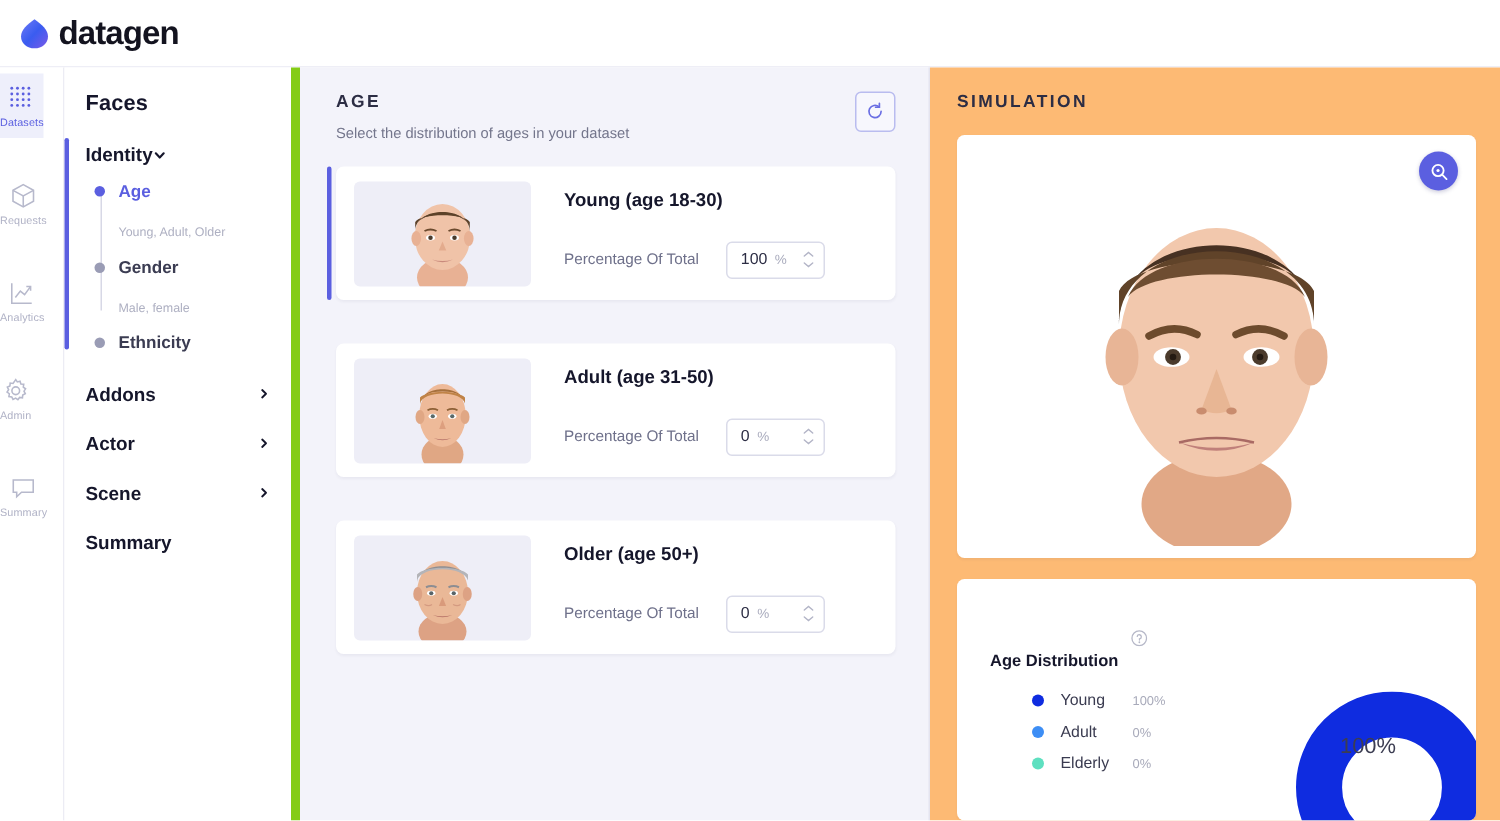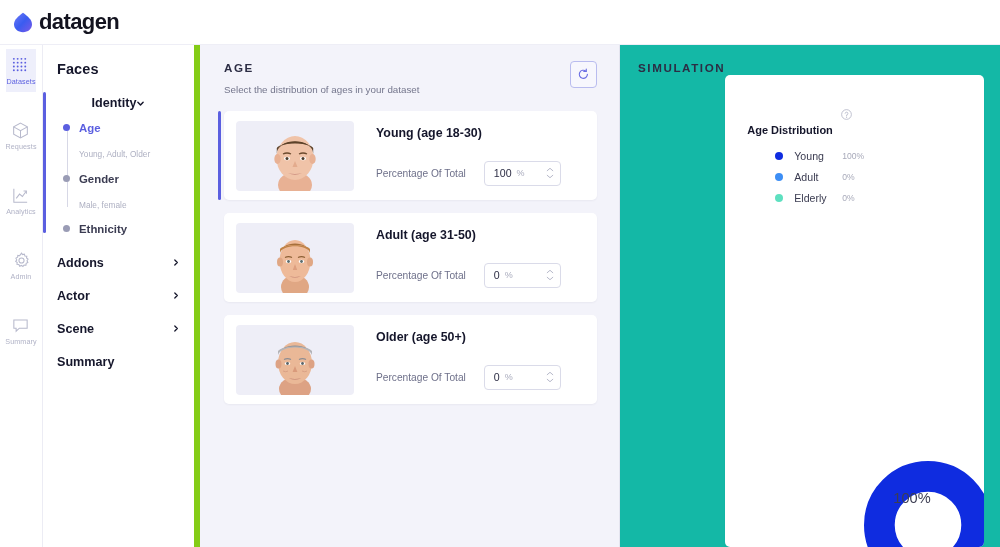--- a/index.html
+++ b/index.html
@@ -28,21 +28,21 @@
 
   
   .body { flex: 1 1 auto; display: flex; min-height: 0; }
 
   
   .rail {
     width: 43px; flex: 0 0 43px;
     background: #ffffff;
     border-right: 1px solid #ececf4;
     padding-top: 4px;
-    display: flex; flex-direction: column; align-items: center;
+    display: flex; flex-direction: column; align-items: flex-start;
   }
   .rail-item {
     height: 43px; margin-bottom: 22px;
     display: flex; flex-direction: column; align-items: center; justify-content: center;
     gap: 3px; cursor: pointer; user-select: none;
   }
   .rail-item.active { background: #eeeffb; }
   .rail-icon { width: 19px; height: 19px; display: block; color: #b7b9cc; }
   .rail-item.active .rail-icon { color: #5b5fe0; }
   .rail-label {
@@ -60,21 +60,21 @@
   .nav-title {
     font-size: 14.5px; font-weight: 700; color: #15162b;
     padding: 0 0 0 14px; margin-bottom: 19px; letter-spacing: .1px;
   }
   .nav-section { position: relative; padding-left: 14px; padding-right: 10px; }
   .nav-section.expanded::before {
     content: ""; position: absolute; left: 0; top: -4px; bottom: 4px;
     width: 2.5px; background: #5b5fe0; border-radius: 2px;
   }
   .nav-head {
-    display: flex; align-items: center; justify-content: center;
+    display: flex; align-items: center; justify-content: flex-start;
     cursor: pointer; padding-right: 4px;
   }
   .nav-head-label { font-size: 12.6px; font-weight: 700; color: #15162b; }
   .chev { width: 9px; height: 9px; color: #15162b; }
   .nav-sublist { position: relative; margin: 11px 0 0 6px; padding-left: 16px; }
   .nav-sublist::before {
     content: ""; position: absolute; left: 3.5px; top: 6px; bottom: 30px;
     width: 1px; background: #d7d8e6;
   }
   .nav-sub { position: relative; margin-bottom: 11px; }
@@ -108,42 +108,42 @@
     font-size: 11.6px; font-weight: 600; letter-spacing: 1.6px; color: #2c2d44;
   }
   .sec-sub { font-size: 9.8px; color: #74768c; margin-top: 10px; }
   .reset-btn {
     width: 27px; height: 27px; border-radius: 4px;
     border: 1px solid #b9bcef; background: #f7f7fd;
     display: flex; align-items: center; justify-content: center; cursor: pointer;
   }
   .reset-icon { width: 13px; height: 13px; color: #6a6ee3; }
 
-  .cards { margin-top: 16px; display: flex; flex-direction: column; gap: 13px; }
+  .cards { margin-top: 16px; display: flex; flex-direction: column; gap: 29px; }
   .card {
     position: relative; background: #ffffff; border-radius: 5px;
     height: 89px; display: flex; align-items: center;
     padding: 0 14px 0 12px;
     box-shadow: 0 1px 2px rgba(30,30,70,.05);
   }
   .card.selected::before {
     content: ""; position: absolute; left: -6px; top: 0; bottom: 0;
     width: 3px; background: #5b5fe0; border-radius: 2px;
   }
   .thumb {
     width: 118px; height: 70px; border-radius: 4px; background: #eeeef7;
     flex: 0 0 118px; overflow: hidden; position: relative;
   }
   .thumb svg { position: absolute; left: 0; top: 0; width: 118px; height: 70px; }
   .card-body { margin-left: 22px; flex: 1 1 auto; min-width: 0; }
   .card-title { font-size: 12.4px; font-weight: 700; color: #15162b; }
   .card-row { display: flex; align-items: center; margin-top: 21px; gap: 18px; }
   .card-label { font-size: 10.2px; color: #6e708a; }
   .stepper {
-    width: 77px; height: 25px; border: 1px solid #dadbe9; border-radius: 4px;
+    width: 66px; height: 25px; border: 1px solid #dadbe9; border-radius: 4px;
     background: #ffffff; display: flex; align-items: center;
     padding: 0 6px 0 9px; gap: 2px; justify-content: space-between;
   }
   .stepper-val { font-size: 10.6px; color: #2c2d44; }
   .stepper-unit { font-size: 9px; color: #a9abbd; margin-left: 3px; }
   .stepper-arrows {
     margin-left: auto; display: flex; flex-direction: column; gap: 2px;
     cursor: pointer; color: #b3b5c7;
   }
   .stepper-arrows svg { width: 8px; height: 5px; display: block; }
@@ -152,22 +152,22 @@
   .btn {
     min-width: 52px; height: 29px; border-radius: 4px; font-size: 11.2px; font-weight: 700;
     display: flex; align-items: center; justify-content: center; cursor: pointer;
     padding: 0 13px;
   }
   .btn-back { background: #ffffff; border: 1px solid #a9adee; color: #5b5fe0; }
   .btn-next { background: #5357dd; border: 1px solid #5357dd; color: #ffffff; }
 
   
   .right {
-    width: 380px; flex: 0 0 380px; background: #14b8a6;
-    padding: 16px 16px 0 18px; display: flex; flex-direction: row; min-width: 0; justify-content: center;
+    width: 380px; flex: 0 0 380px; background: #fdba74;
+    padding: 16px 16px 0 18px; display: flex; flex-direction: column; min-width: 0; justify-content: center;
   }
   .sim-card {
     margin-top: 16px; background: #ffffff; border-radius: 5px;
     height: 282px; position: relative; overflow: hidden;
     box-shadow: 0 1px 2px rgba(30,30,70,.05);
   }
   .zoom-fab {
     position: absolute; right: 12px; top: 11px;
     width: 26px; height: 26px; border-radius: 50%; background: #5b5fe0;
     display: flex; align-items: center; justify-content: center; cursor: pointer;

